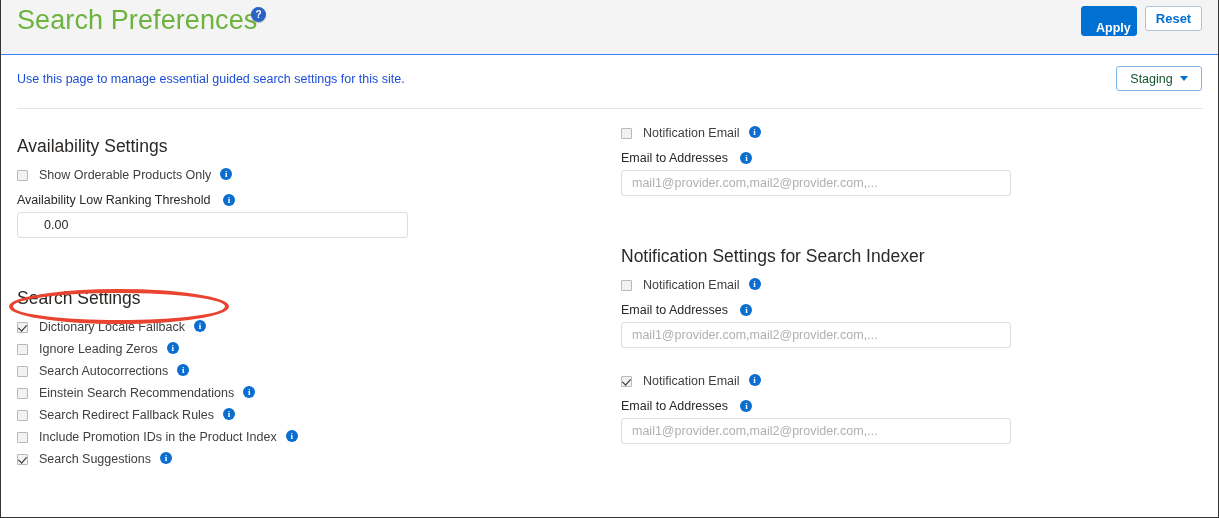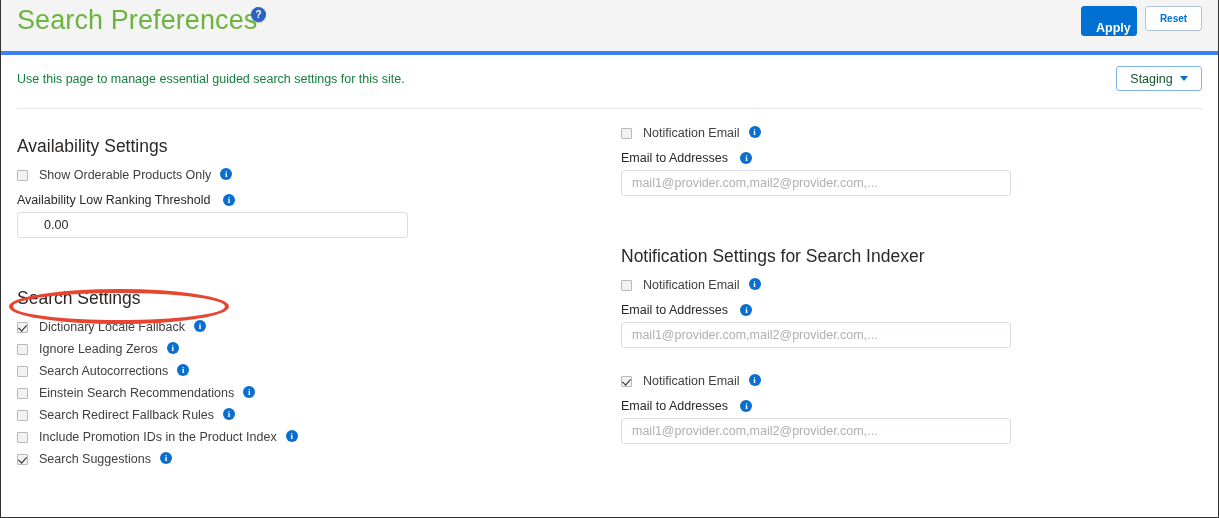--- a/index.html
+++ b/index.html
@@ -23,21 +23,21 @@
   }
 
   
   .header {
     position: absolute;
     left: 0;
     top: 0;
     width: 1217px;
     height: 55px;
     background: #f4f4f4;
-    border-bottom: 4px solid #3b82f6;
+    border-bottom: 1px solid #3b82f6;
     box-sizing: border-box;
   }
   .page-title {
     position: absolute;
     left: 16px;
     top: 5px;
     font-size: 27px;
     color: #6db33f;
     font-weight: normal;
     letter-spacing: 0.1px;
@@ -77,42 +77,42 @@
   .btn-reset {
     position: absolute;
     right: 16px;
     top: 6px;
     width: 57px;
     height: 25px;
     background: #ffffff;
     color: #0070d2;
     border: 1px solid #b0c4de;
     border-radius: 3px;
-    font-size: 10px;
+    font-size: 13px;
     font-family: "Liberation Sans", sans-serif;
     font-weight: bold;
     cursor: pointer;
     padding: 0;
   }
 
   
   .subhead {
     position: absolute;
     left: 0;
     top: 55px;
     width: 1217px;
     height: 53px;
     background: #ffffff;
   }
   .subhead-text {
     position: absolute;
     left: 16px;
     top: 17px;
     font-size: 12.5px;
-    color: #15803d;
+    color: #1d4ed8;
   }
   .env-select {
     position: absolute;
     right: 16px;
     top: 11px;
     height: 25px;
     min-width: 86px;
     padding: 0 8px;
     background: #ffffff;
     border: 1px solid #7fb4e8;

